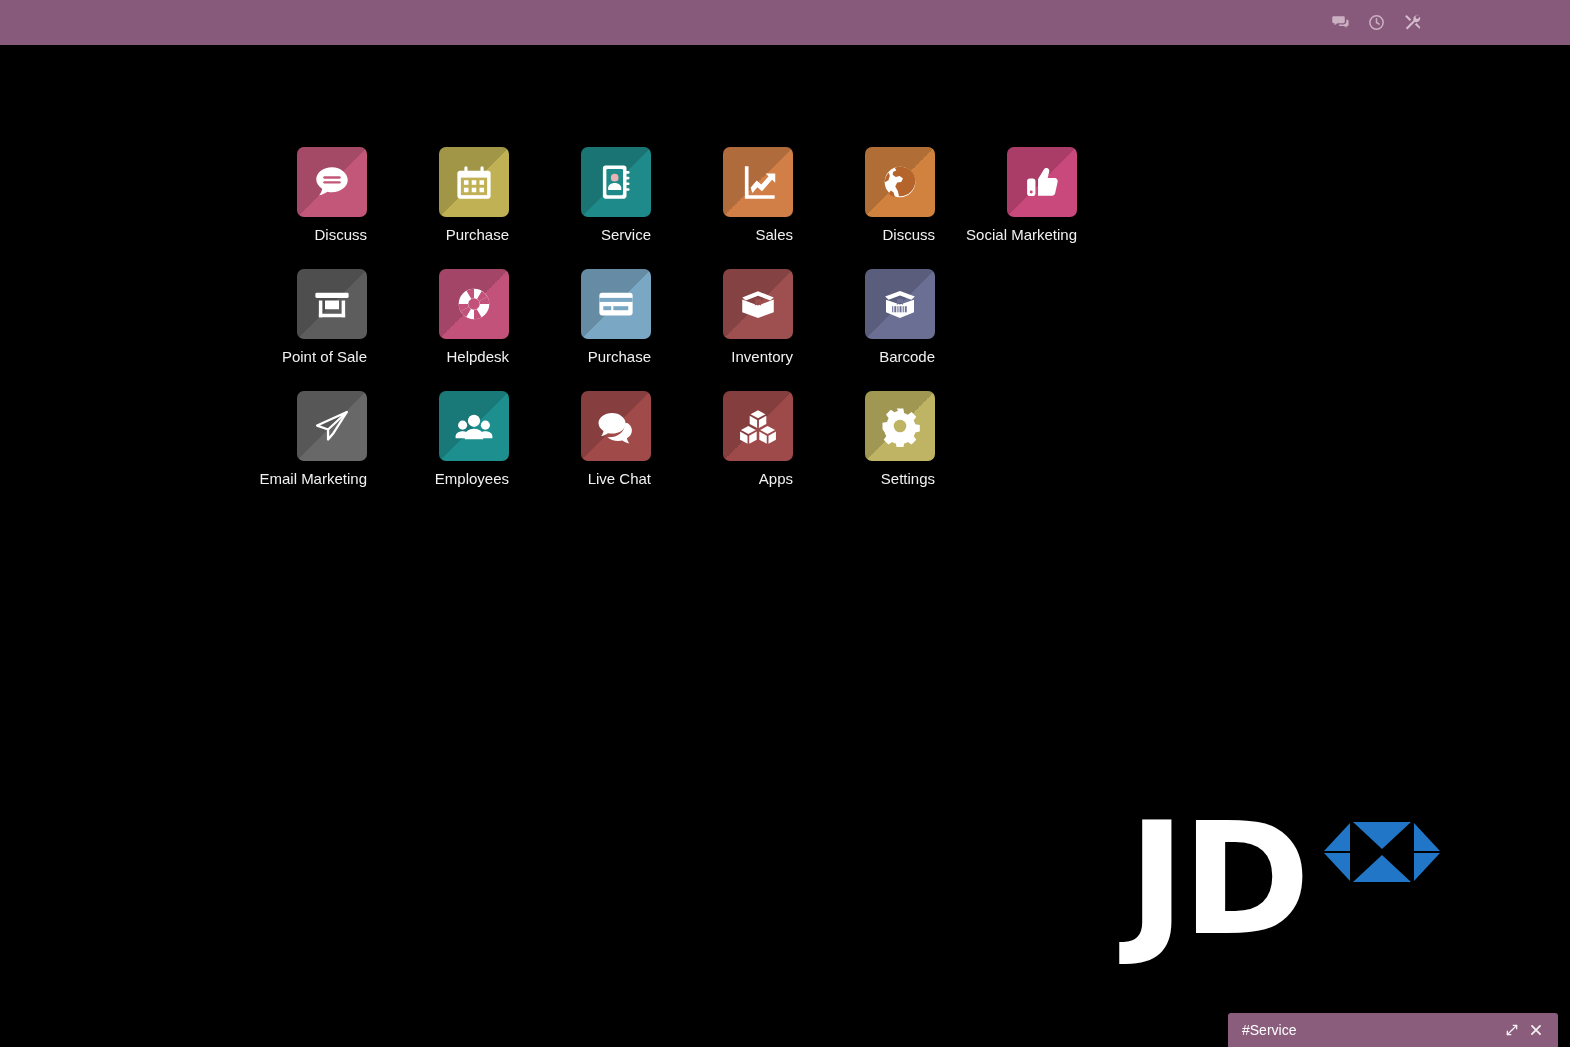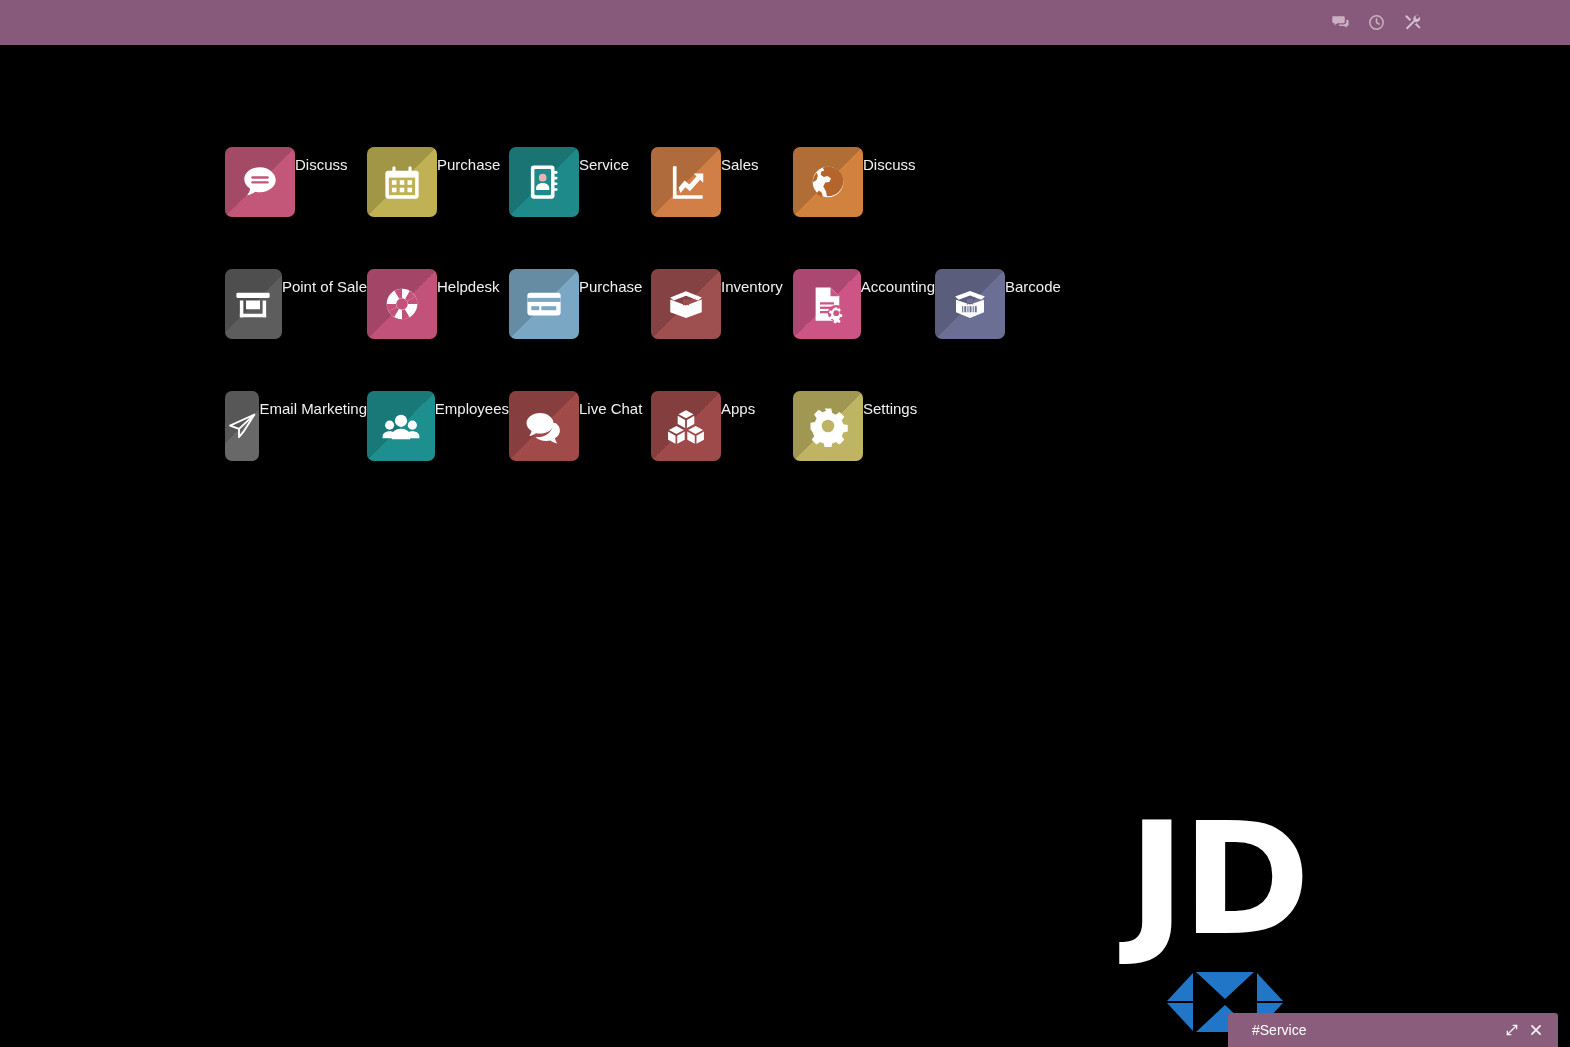--- a/index.html
+++ b/index.html
@@ -50,21 +50,22 @@
   #app-grid {
     position: absolute;
     left: 225px;
     top: 147px;
     width: 880px;
   }
   .app-row { display: flex; height: 122px; }
   .app-cell {
     width: 142px;
     display: flex;
-    align-items: flex-start;
+    flex-direction: column;
+    align-items: flex-end;
     cursor: pointer;
   }
   .app-tile {
     position: relative;
     width: 70px;
     height: 70px;
     border-radius: 7px;
     overflow: hidden;
     display: flex;
     align-items: center;
@@ -93,22 +94,21 @@
     white-space: nowrap;
     text-align: center;
   }
 
   
   #jd-logo {
     position: absolute;
     left: 1128px;
     top: 805px;
     display: flex;
-    align-items: center;
-    flex-direction: column;
+    align-items: flex-start;
   }
   #jd-text {
     color: #ffffff;
     font-family: "DejaVu Sans", sans-serif;
     font-weight: bold;
     font-size: 155px;
     line-height: 150px;
     letter-spacing: -4px;
   }
   #jd-mark { margin-left: 16px; display: block; }
@@ -117,21 +117,21 @@
   #taskbar-window {
     position: absolute;
     left: 1228px;
     top: 1013px;
     width: 330px;
     height: 34px;
     background: #8a5d7c;
     border-radius: 3px 3px 0 0;
     display: flex;
     align-items: center;
-    padding: 0 10px 0 24px;
+    padding: 0 10px 0 14px;
   }
   #taskbar-title {
     color: #ffffff;
     font-size: 14px;
     flex: 1;
     white-space: nowrap;
     overflow: hidden;
   }
   .taskbar-btn {
     width: 24px;
@@ -239,20 +239,31 @@
           <svg viewBox="0 0 48 48">
             <circle cx="24" cy="24" r="17.5" fill="#ffffff"></circle>
             <path d="M24 6.5c-2.1 0-4.1.4-6 1.1l1.8 3.3-3.6 1.4-.6 3.4 3.6 2.6 4.4-1.2 3.8 2.8-2 4.2-4.6.4-2.2 4.6 3 5.6 1.2 5.5c.4 0 .8.1 1.2.1 9.7 0 17.5-7.8 17.5-17.5S33.7 6.5 24 6.5z" fill="#b5652c"></path>
             <path d="M11 13.4c-2.6 2.9-4.3 6.7-4.4 10.9l4.2-2.3 1.6-5.1z" fill="#b5652c"></path>
             <path d="M13.5 33.6l-2.6 3.6c2 1.9 4.5 3.3 7.2 4l-1.4-5.2z" fill="#b5652c"></path>
           </svg>
         </div>
         <div class="app-label">Discuss</div>
       </div>
 
+      <div class="app-cell">
+        <div class="app-tile" style="background:#c9497c">
+          <div class="shadow"></div>
+          <svg viewBox="0 0 48 48" fill="#ffffff">
+            <rect x="7" y="20" width="9.5" height="20" rx="3.2"></rect>
+            <circle cx="11.7" cy="35.5" r="1.7" fill="#c9497c"></circle>
+            <path d="M19.5 20.5l6.8-11c.9-1.4 2.6-2 4.1-1.3 1.5.6 2.3 2.3 1.9 3.9l-1.8 7.3h7.9c2.3 0 4 2.1 3.5 4.3l-2.9 13.2c-.4 1.7-1.9 2.9-3.6 2.9H19.5z"></path>
+          </svg>
+        </div>
+        <div class="app-label">Social Marketing</div>
+      </div>
 
     </div>
 
     <div class="app-row">
 
       <div class="app-cell">
         <div class="app-tile" style="background:#5d5d5d">
           <div class="shadow"></div>
           <svg viewBox="0 0 48 48" fill="#ffffff">
             <rect x="5" y="11" width="38" height="6" rx="1.5"></rect>
@@ -301,36 +312,20 @@
           <svg viewBox="0 0 48 48" fill="#ffffff">
             <path d="M24 9.5L6 16.5l4 3.4 14-5.3 14 5.3 4-3.4z"></path>
             <path d="M6 18.8v14.5L24 40V25.6z"></path>
             <path d="M42 18.8v14.5L24 40V25.6z"></path>
             <path d="M20.5 18.5h7v7.5l-3.5-3-3.5 3z" fill="#9e4f4f"></path>
           </svg>
         </div>
         <div class="app-label">Inventory</div>
       </div>
 
-      <div class="app-cell">
-        <div class="app-tile" style="background:#cc5585">
-          <div class="shadow"></div>
-          <svg viewBox="0 0 48 48">
-            <path d="M11 5h17l10 10v28H11z" fill="#ffffff"></path>
-            <path d="M28 5l10 10H28z" fill="#cc5585"></path>
-            <rect x="16" y="22" width="16" height="2.6" fill="#cc5585"></rect>
-            <rect x="16" y="27" width="16" height="2.6" fill="#cc5585"></rect>
-            <rect x="16" y="32" width="11" height="2.6" fill="#cc5585"></rect>
-            <circle cx="34.5" cy="34.5" r="9.5" fill="#cc5585"></circle>
-            <path d="M34.5 27.5l1.6 2 2.5-.6 1.1 2.3-1.8 1.9.9 2.4 2.6.5-.1 2.6-2.6.6-.8 2.4 1.7 2-1.6 2-2.4-1-1.9 1.8-2.2-1.3.4-2.6-2-1.7-2.5.8-.9-2.4 2.2-1.5-.1-2.6-2.3-1.2.7-2.5 2.6.2 1.4-2.2z" fill="#ffffff"></path>
-            <circle cx="34.5" cy="34.5" r="3.3" fill="#cc5585"></circle>
-          </svg>
-        </div>
-        <div class="app-label">Accounting</div>
-      </div>
 
       <div class="app-cell">
         <div class="app-tile" style="background:#6b6f94">
           <div class="shadow"></div>
           <svg viewBox="0 0 48 48" fill="#ffffff">
             <path d="M24 9L7 15.5l4 3.5 13-4.8 13 4.8 4-3.5z"></path>
             <path d="M8 19v14.5L24 40V24.5z"></path>
             <path d="M40 19v14.5L24 40V24.5z"></path>
             <path d="M20.5 18h7v7l-3.5-2.8-3.5 2.8z" fill="#6b6f94"></path>
             <g fill="#6b6f94">

